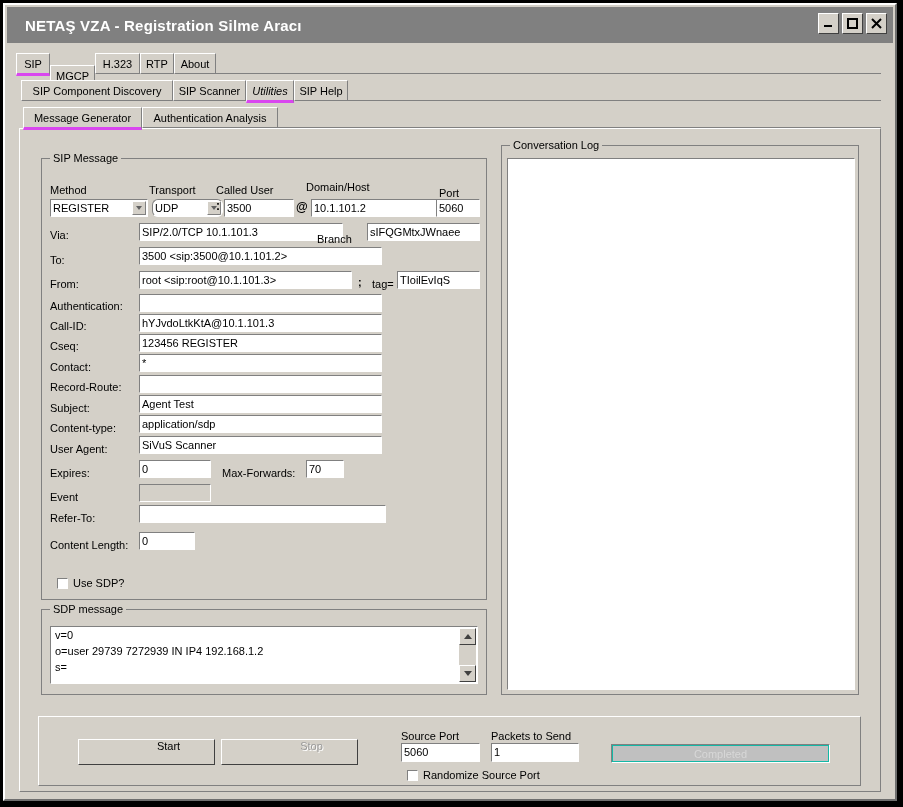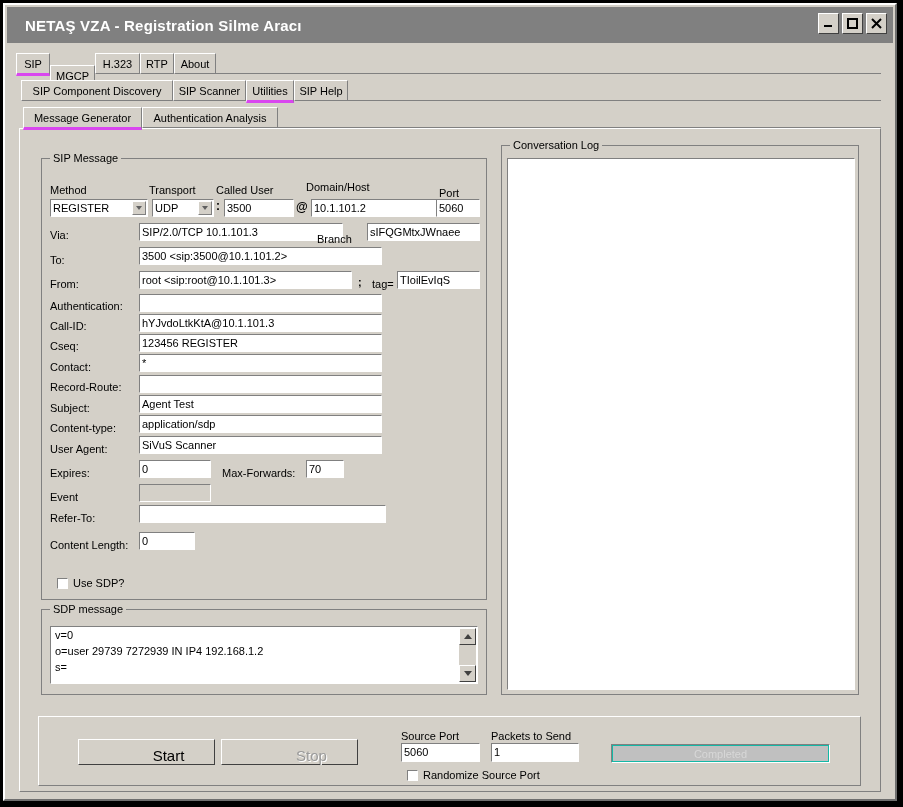--- a/index.html
+++ b/index.html
@@ -97,22 +97,22 @@
     width:11px;height:11px;background:#ffffff;box-sizing:border-box;
     border-top:1px solid #808080;border-left:1px solid #808080;
     border-right:1px solid #ffffff;border-bottom:1px solid #ffffff;
     flex:0 0 auto;
   }
   
   .btn{
     position:absolute;box-sizing:border-box;background:#d4d0c8;
     border-top:1px solid #ffffff;border-left:1px solid #ffffff;
     border-right:1px solid #404040;border-bottom:1px solid #404040;
-    display:flex;align-items:flex-end;justify-content:center;
-    font-size:15px;color:#000;padding-left:44px;
+    display:flex;align-items:flex-start;justify-content:center;
+    font-size:11px;color:#000;padding-left:44px;
   }
   .btn.dis{color:#9a9a9a;text-shadow:1px 1px 0 #ffffff;}
   
   .textbox{
     position:absolute;box-sizing:border-box;background:#ffffff;
     border-top:1px solid #808080;border-left:1px solid #808080;
     border-right:1px solid #ffffff;border-bottom:1px solid #ffffff;
     overflow:hidden;
   }
   .sdp-line{font-size:11px;padding:0 4px;line-height:16px;white-space:nowrap;}
@@ -189,21 +189,21 @@
     <span>About</span>
   </div>
   <div class="tabline" style="left:211px;top:68px;width:665px;"></div>
 
   <div class="tab" style="left:16px;top:75px;width:152px;">
     <span>SIP Component Discovery</span>
   </div>
   <div class="tab" style="left:168px;top:75px;width:73px;">
     <span>SIP Scanner</span>
   </div>
-  <div class="tab active" style="left:241px;top:75px;width:48px;">
+  <div class="tab active" style="left:241px;top:75px;width:48px;font-style:italic;">
     <span>Utilities</span>
   </div>
   <div class="tab" style="left:289px;top:75px;width:54px;">
     <span>SIP Help</span>
   </div>
   <div class="tabline" style="left:343px;top:95px;width:533px;"></div>
 
   <div class="tab active" style="left:18px;top:102px;width:119px;">
     <span>Message Generator</span>
   </div>
@@ -223,21 +223,21 @@
     <div class="lbl" style="left:264px;top:22px;">Domain/Host</div>
     <div class="lbl" style="left:397px;top:28px;">Port</div>
 
     <div class="combo" style="left:8px;top:40px;width:98px;height:18px;">
       <span>REGISTER</span>
       <span class="combo-arrow">
           <i class="arrow-dn"></i>
         </span>
     </div>
 
-    <div class="combo" style="left:110px;top:40px;width:62px;height:18px;">
+    <div class="combo" style="left:110px;top:40px;width:71px;height:18px;border-radius:6px;">
       <span>UDP</span>
       <span class="combo-arrow">
           <i class="arrow-dn"></i>
         </span>
     </div>
     <div class="colon" style="left:174px;top:40px;">:</div>
     <div class="tf" style="left:182px;top:40px;width:70px;height:18px;">3500</div>
     <div class="atsym" style="left:254px;top:41px;">@</div>
     <div class="tf" style="left:269px;top:40px;width:132px;height:18px;">10.1.101.2</div>
     <div class="tf" style="left:394px;top:40px;width:44px;height:18px;">5060</div>

